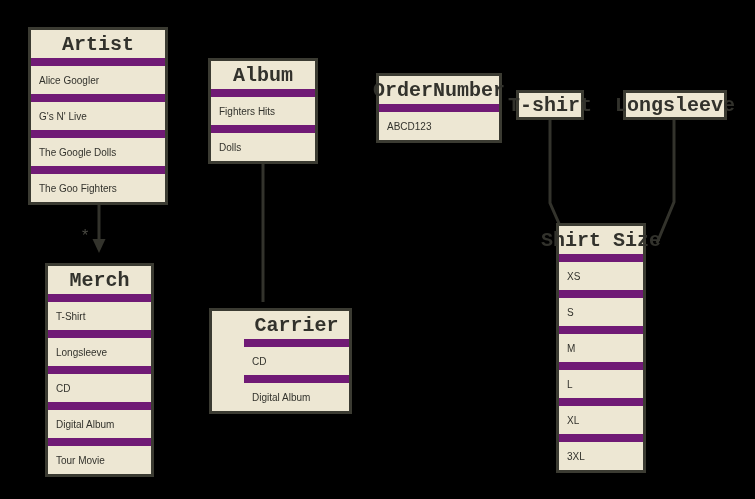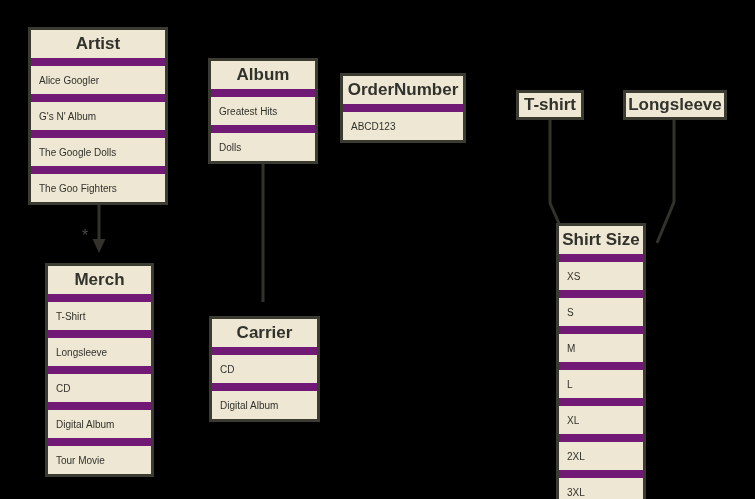--- a/index.html
+++ b/index.html
@@ -28,22 +28,23 @@
     border: 3px solid #3b3b32;
     color: #32322c;
     box-sizing: content-box;
   }
   .box-title {
     height: 28px;
     display: flex;
     align-items: center;
     justify-content: center;
     font-weight: bold;
-    font-size: 17px;
+    font-size: 20px;
     white-space: nowrap;
+    font-family: Liberation Mono, monospace;
   }
   .box--small .box-title {
     height: 24px;
   }
   .box-row {
     height: 28px;
     border-top: 8px solid #701a75;
     display: flex;
     align-items: center;
     padding: 0 8px;
@@ -73,21 +74,21 @@
   </svg>
 
   <span class="edge-label" style="left:107px; top:190px;">1</span>
   <span class="edge-label" style="left:82px; top:229px; font-size:16px;">*</span>
 
   <div class="box" style="left:28px; top:27px; width:134px;">
     <div class="box-title">Artist</div>
     <div>
 
     <div class="box-row">Alice Googler</div>
-        <div class="box-row">G's N' Album</div>
+        <div class="box-row">G's N' Live</div>
         <div class="box-row">The Google Dolls</div>
         <div class="box-row">The Goo Fighters</div>
       </div>
   </div>
 
   <div class="box" style="left:45px; top:263px; width:103px;">
     <div class="box-title">Merch</div>
     <div>
 
     <div class="box-row">T-Shirt</div>
@@ -95,35 +96,35 @@
         <div class="box-row">CD</div>
         <div class="box-row">Digital Album</div>
         <div class="box-row">Tour Movie</div>
       </div>
   </div>
 
   <div class="box" style="left:208px; top:58px; width:104px;">
     <div class="box-title">Album</div>
     <div>
 
-    <div class="box-row">Greatest Hits</div>
+    <div class="box-row">Fighters Hits</div>
         <div class="box-row">Dolls</div>
       </div>
   </div>
 
-  <div class="box" style="left:209px; top:316px; width:105px;">
+  <div class="box" style="left:209px; top:308px; width:105px;padding-left:32px;">
     <div class="box-title">Carrier</div>
     <div>
 
     <div class="box-row">CD</div>
         <div class="box-row">Digital Album</div>
       </div>
   </div>
 
-  <div class="box" style="left:340px; top:73px; width:120px;">
+  <div class="box" style="left:376px; top:73px; width:120px;">
     <div class="box-title">OrderNumber</div>
     <div>
 
     <div class="box-row">ABCD123</div>
       </div>
   </div>
 
   <div class="box box--small" style="left:516px; top:90px; width:62px;">
     <div class="box-title">T-shirt</div>
   </div>
@@ -134,18 +135,17 @@
 
   <div class="box" style="left:556px; top:223px; width:84px;">
     <div class="box-title">Shirt Size</div>
     <div>
 
     <div class="box-row">XS</div>
         <div class="box-row">S</div>
         <div class="box-row">M</div>
         <div class="box-row">L</div>
         <div class="box-row">XL</div>
-        <div class="box-row">2XL</div>
         <div class="box-row">3XL</div>
       </div>
   </div>
 
 </div>
 
 </body></html>

